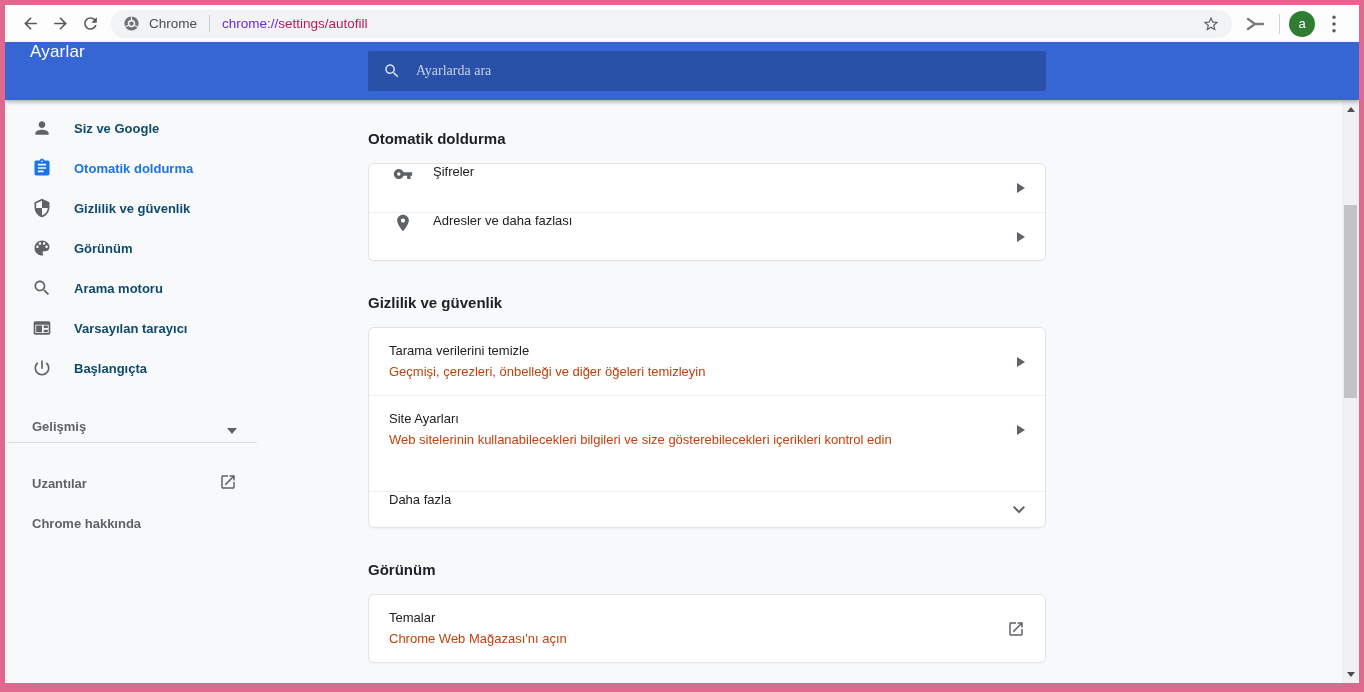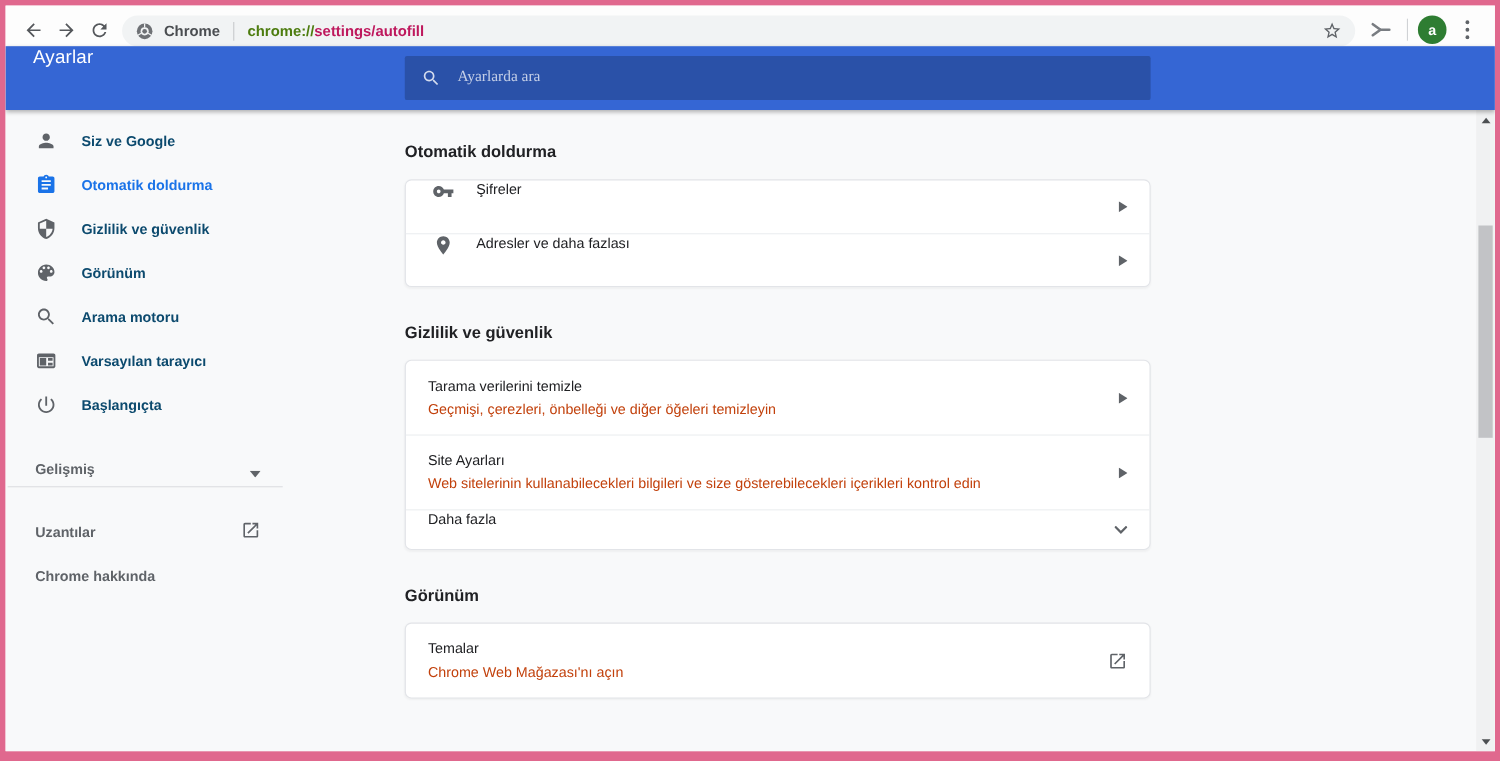--- a/index.html
+++ b/index.html
@@ -8,34 +8,34 @@
   .frame {
     width: 1364px; height: 692px;
     border: 5px solid #e0688e; border-bottom-width: 9px;
     display: flex; flex-direction: column; overflow: hidden;
     background: #fff; position: relative;
   }
 
   
   .toolbar {
     flex: 0 0 37px; background: #fdfdfd;
-    display: flex; align-items: flex-end; padding: 0 10px; font-weight: bold;
+    display: flex; align-items: center; padding: 0 10px;
   }
   .nav-btn { width: 30px; height: 30px; display: flex; align-items: center; justify-content: center; border-radius: 50%; cursor: pointer; flex: none; }
   .nav-btn svg { width: 19px; height: 19px; fill: #55585c; }
   .omnibox {
     flex: 1; height: 28px; margin: 0 8px 0 6px; border-radius: 14px;
     background: #f1f3f4; display: flex; align-items: center; padding: 0 8px 0 12px;
     min-width: 0;
   }
   .chrome-badge { width: 17px; height: 17px; flex: none; }
   .omnibox-site { font-size: 13.5px; color: #4a4d51; margin-left: 9px; flex: none; }
   .omnibox-sep { width: 1px; height: 17px; background: #c8cacd; margin: 0 12px; flex: none; }
   .omnibox-url { font-size: 13.5px; white-space: nowrap; overflow: hidden; }
-  .url-scheme { color: #4d7c0f; }
+  .url-scheme { color: #6d28d9; }
   .url-path { color: #be185d; }
   .omnibox-spacer { flex: 1; }
   .star-btn { width: 26px; height: 26px; display: flex; align-items: center; justify-content: center; cursor: pointer; flex: none; }
   .star-btn svg { width: 18px; height: 18px; fill: #5f6368; }
   .tb-right { display: flex; align-items: center; flex: none; }
   .flow-btn { width: 30px; height: 30px; display: flex; align-items: center; justify-content: center; cursor: pointer; }
   .tb-sep { width: 1px; height: 20px; background: #d0d2d5; margin: 0 9px; }
   .avatar {
     width: 26px; height: 26px; border-radius: 50%; background: #2e7d32;
     color: #fff; font-size: 13px; display: flex; align-items: center; justify-content: center;
@@ -79,21 +79,21 @@
   .section { }
   .section + .section { margin-top: 32px; }
   .card {
     margin-top: 14px; background: #fff; border: 1px solid #e2e4e8; border-radius: 6px;
     box-shadow: 0 1px 2px rgba(0,0,0,0.04);
   }
   .row { display: flex; padding: 0 20px 0 24px; cursor: pointer; }
   .row + .row { border-top: 1px solid #eceef0; }
   .row.single { height: 48px; }
   .row.double { padding-top: 15px; padding-bottom: 15px; padding-left: 20px; }
-  .row.short { height: 36px; padding-left: 20px; }
+  .row.short { height: 36px; padding-left: 20px; margin-top: 28px; }
   .row-icon { width: 20px; height: 20px; fill: #5f6368; flex: none; margin-right: 20px; }
   .row-label { font-size: 13px; color: #202124; line-height: 16px; }
   .row-texts { flex: 1; min-width: 0; }
   .row-sub { font-size: 13px; color: #c2410c; line-height: 16px; margin-top: 5px; }
   .row-end { margin-left: auto; display: flex; align-items: center; flex: none; }
   .row-end svg { fill: #5f6368; }
 
   
   .scrollbar { position: absolute; top: 0; right: 0; bottom: 0; width: 17px; background: #f0f1f2; z-index: 2; }
   .sb-arrow { position: absolute; left: 0; width: 17px; height: 14px; display: flex; align-items: center; justify-content: center; cursor: pointer; }

